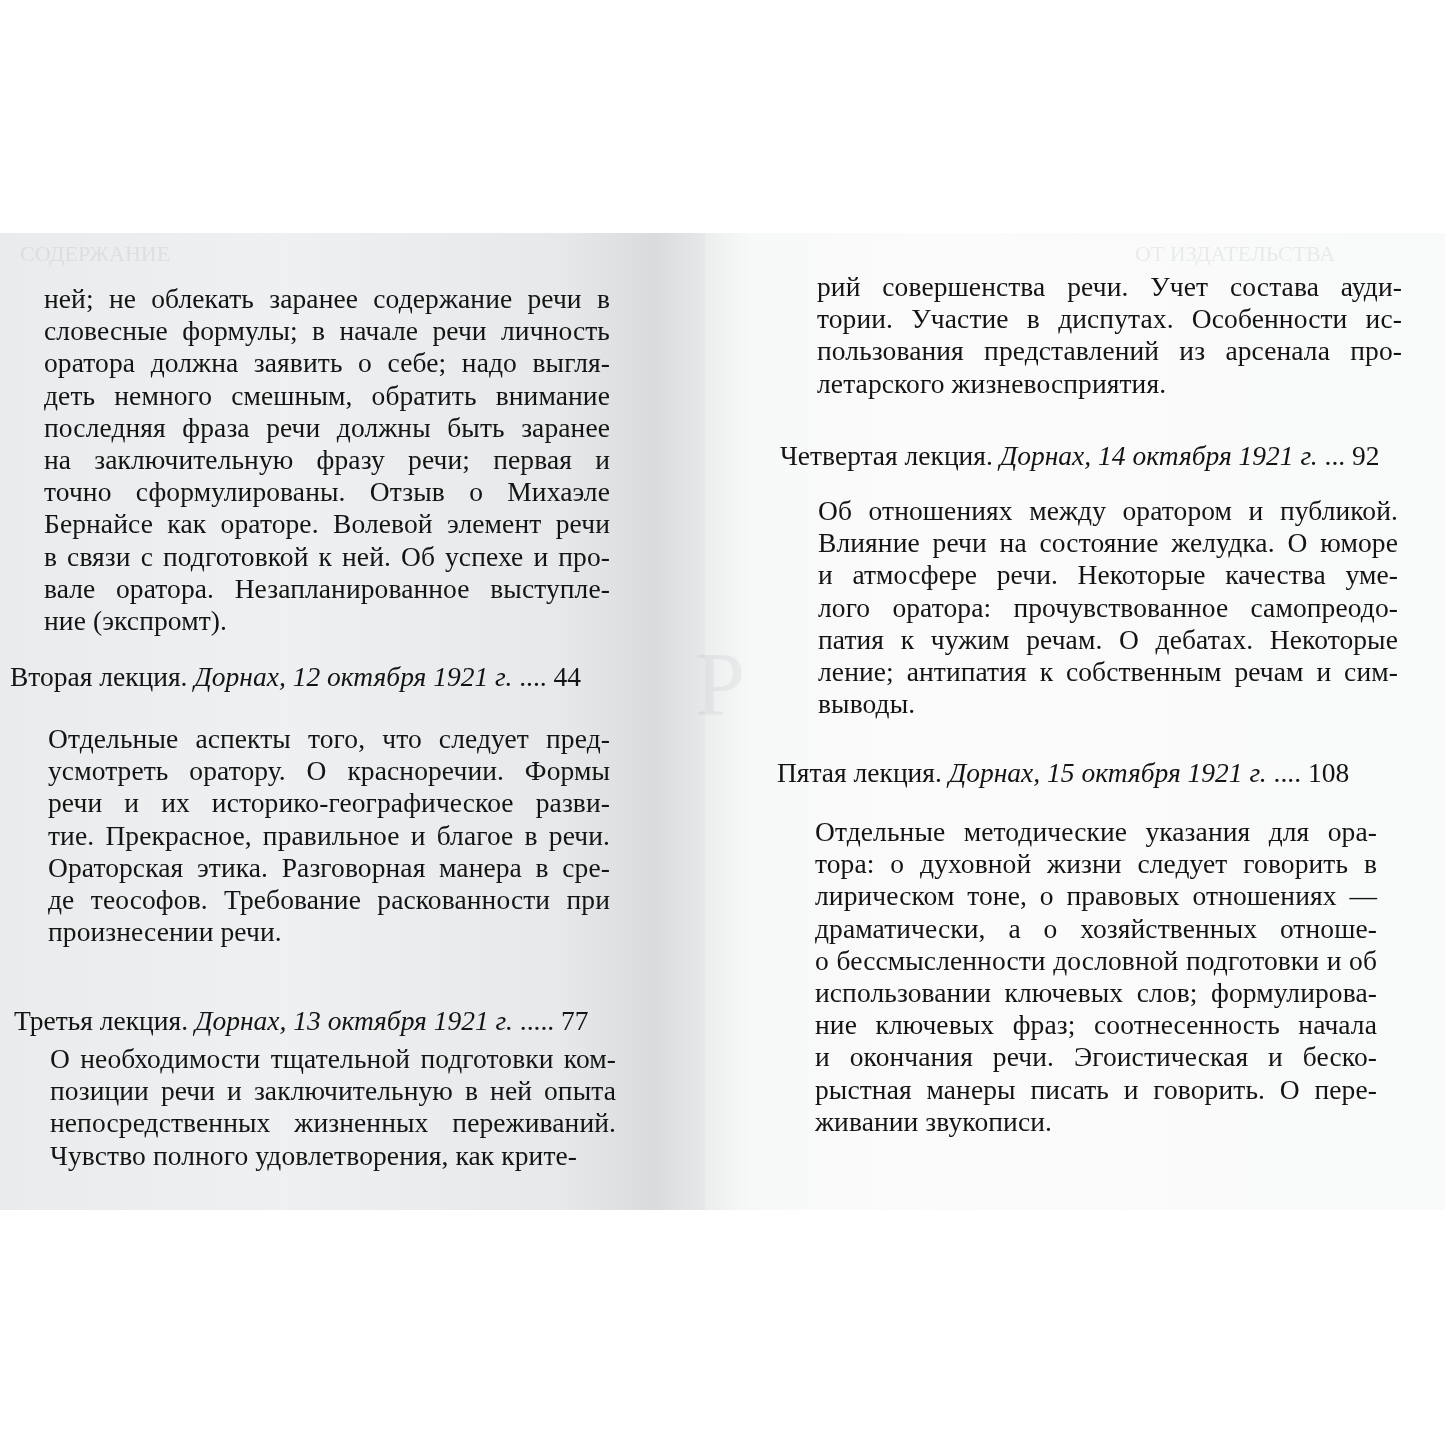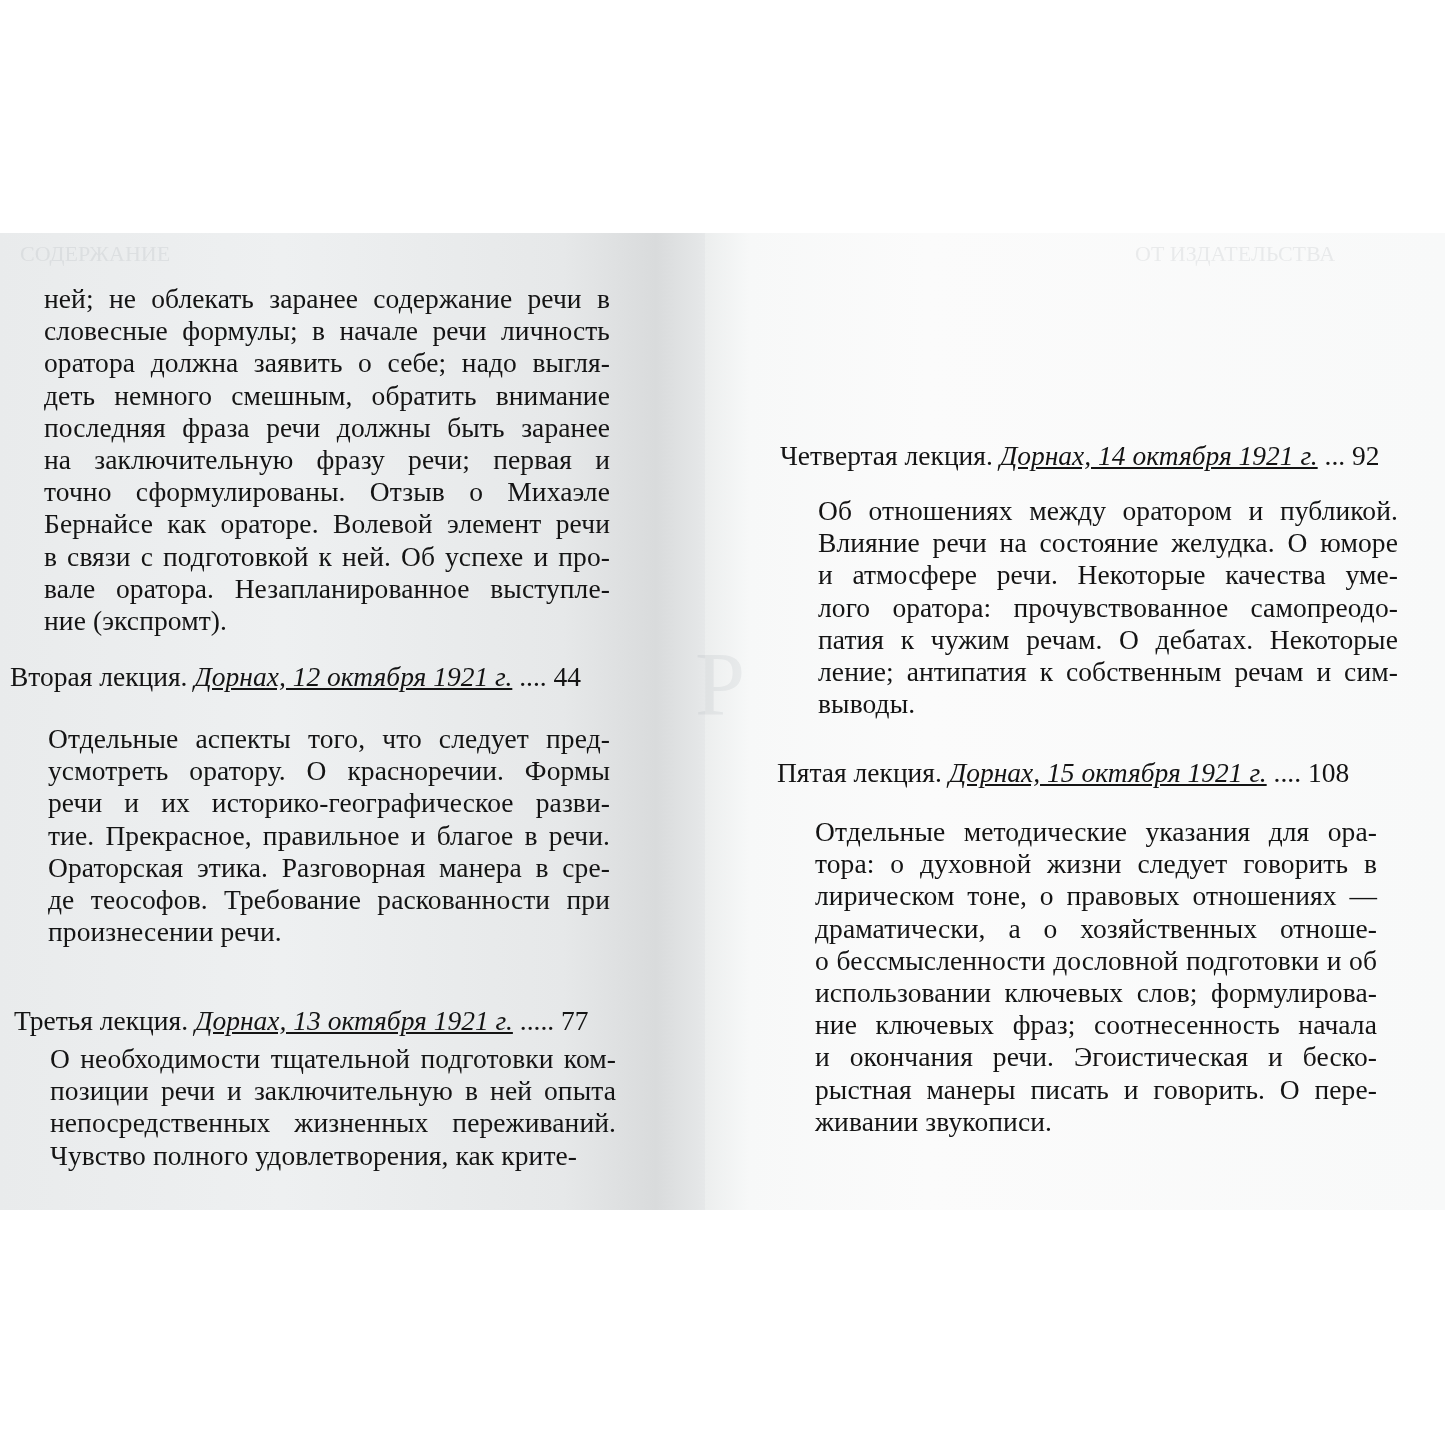--- a/index.html
+++ b/index.html
@@ -25,21 +25,21 @@
       position: absolute; font-family: "Liberation Serif", serif; color: #141414;
       font-size: 27.5px; line-height: 32.2px; letter-spacing: 0.1px;
     }
     .para { margin: 0; }
     .para .line { display: block; white-space: nowrap; text-align: justify; text-align-last: justify; }
     .para .line.last { text-align-last: left; }
     .heading {
       position: absolute; font-family: "Liberation Serif", serif; color: #141414;
       font-size: 27.5px; line-height: 32px; white-space: nowrap;
     }
-    .heading .date { font-style: italic; text-decoration: underline; }
+    .heading .date { font-style: italic; }
   </style>
 </head>
 <body>
 
 <div class="photo">
   <div class="page-left">
     <div class="ghost" style="left:20px; top:8px;">СОДЕРЖАНИЕ</div>
 
     <div class="text" style="left:44px; top:50px; width:566px;">
       <p class="para" id="left-cont">
@@ -88,20 +88,28 @@
           <span class="line">непосредственных жизненных переживаний.</span>
           <span class="line last">Чувство полного удовлетворения, как крите-</span>
         </p>
     </div>
   </div>
 
   <div class="page-right">
     <div class="ghost" style="left:430px; top:8px;">ОТ ИЗДАТЕЛЬСТВА</div>
     <div class="ghost" style="left:-10px; top:400px; font-size:90px; color:rgba(120,130,140,0.10);">Р</div>
 
+    <div class="text" style="left:112px; top:38px; width:585px;">
+      <p class="para" id="right-cont">
+          <span class="line">рий совершенства речи. Учет состава ауди-</span>
+          <span class="line">тории. Участие в диспутах. Особенности ис-</span>
+          <span class="line">пользования представлений из арсенала про-</span>
+          <span class="line last">летарского жизневосприятия.</span>
+        </p>
+    </div>
 
     <div class="heading" style="left:75px; top:207px;">
       <span>Четвертая лекция.</span>
       <span class="date">Дорнах, 14 октября 1921 г.</span>
       <span>...</span>
       <span>92</span>
     </div>
     <div class="text" style="left:113px; top:262px; width:580px;">
       <p class="para" id="right-e0">
           <span class="line">Об отношениях между оратором и публикой.</span>

